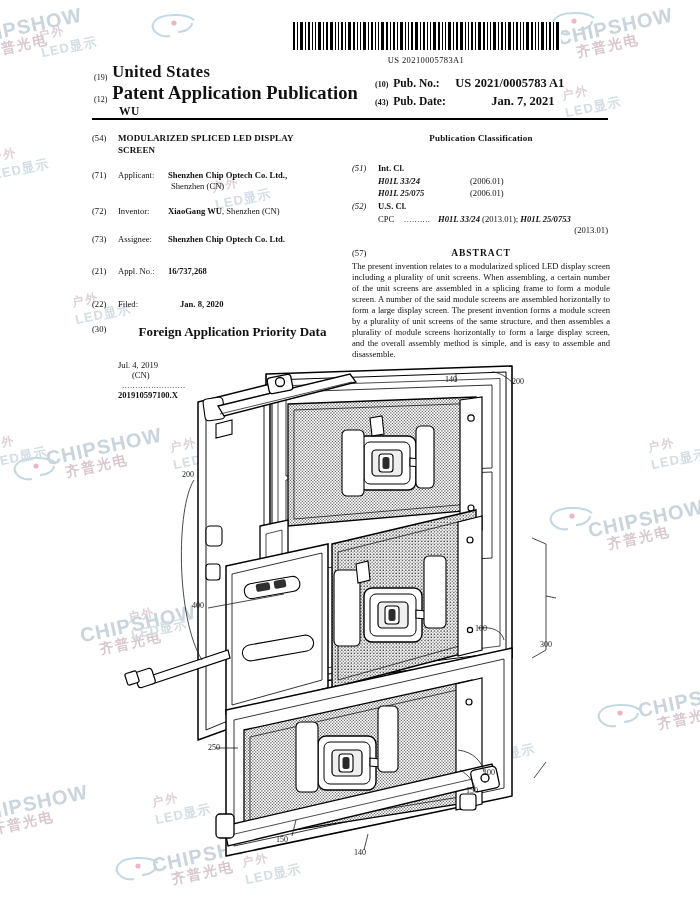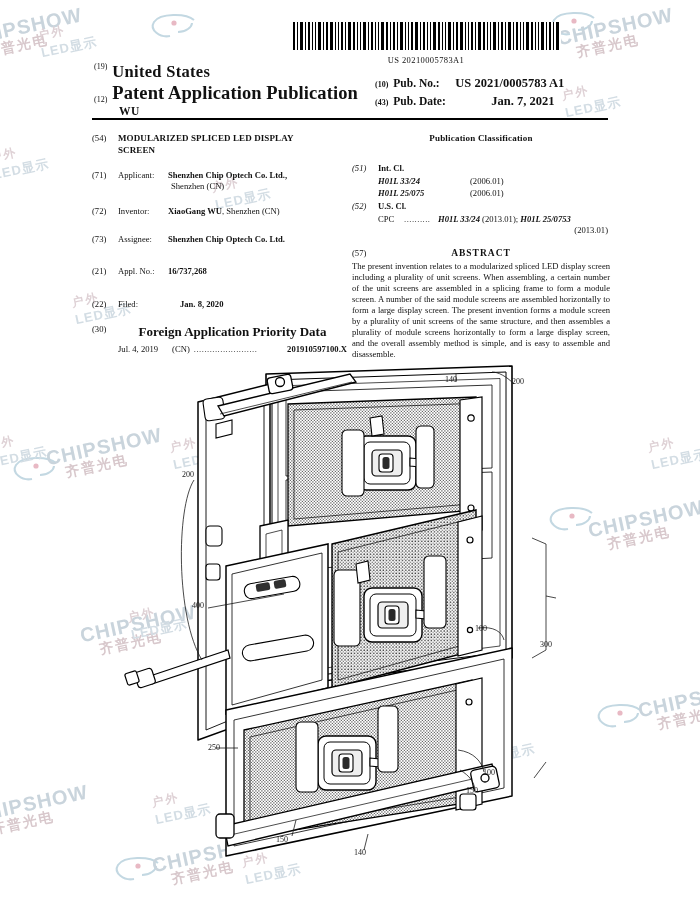--- a/index.html
+++ b/index.html
@@ -27,21 +27,21 @@
   .wm-logo { position:absolute; width:52px; height:34px; }
   .wm-logo svg { width:100%; height:100%; display:block; }
 
   
   .barcode-wrap { position:absolute; left:291px; top:22px; width:270px; text-align:center; z-index:10;}
   .barcode { height:28px; width:270px; }
   .barcode-num { font-family:"Liberation Serif", serif; font-size:8.5px; letter-spacing:0.4px; margin-top:1px; color:#111;}
 
   
   .hdr { position:absolute; left:94px; top:62px; width:512px; z-index:10; }
-  .row19 { display:flex; align-items:flex-start; }
+  .row19 { display:flex; align-items:flex-end; }
   .num-sm { font-size:8px; vertical-align:baseline; padding-right:5px; font-family:"Liberation Serif", serif;}
   .t19 { font-size:16.5px; font-weight:bold; letter-spacing:0.3px; }
   .row12 { display:flex; align-items:flex-end; margin-top:1px; }
   .t12 { font-size:18.5px; font-weight:bold; letter-spacing:0.1px; }
   .wu { font-size:11.5px; font-weight:bold; margin-left:25px; margin-top:1px; letter-spacing:0.5px;}
   .hdr-right { position:absolute; left:281px; top:14px; width:232px; }
   .pl { display:flex; align-items:baseline; font-size:11.5px; font-weight:bold;}
   .pl .lab { width:62px; }
   .pl .val { font-size:12.5px; font-weight:bold; }
   .pdate { display:flex; align-items:baseline; font-size:11.5px; font-weight:bold; margin-top:3px;}
@@ -58,21 +58,21 @@
   .fld { display:flex; margin-bottom:11px; font-size:8.6px; line-height:1.25; }
   .fld .tag { width:26px; flex:0 0 26px; }
   .fld .lab { width:50px; flex:0 0 50px; }
   .fld .body { flex:1 1 auto;font-family:Liberation Serif, serif; }
   .bold { font-weight:bold; }
   .title54 { font-weight:bold; font-size:9px; line-height:1.3; letter-spacing:0.1px;}
   .sub { display:block; padding-left:3px; font-weight:normal; }
 
   .appno { font-weight:bold; }
   .centerline { text-align:center; font-weight:bold; font-size:13px;}
-  .prio { display:flex; font-size:8.6px; margin-top:4px; padding-left:26px;}
+  .prio { display:flex; font-size:8.6px; margin-top:20px; padding-left:26px;flex-direction:column;}
   .prio .d { white-space:nowrap; }
   .prio .c { margin-left:14px; white-space:nowrap;}
   .prio .dots { flex:1 1 auto; overflow:hidden; letter-spacing:0.5px; margin:0 4px; color:#111;}
   .prio .n { white-space:nowrap; font-weight:bold;}
 
   
   .pc-title { text-align:center; font-weight:bold; font-size:9px; margin-bottom:20px; letter-spacing:0.2px;}
   .cls-row { display:flex; font-size:8.6px; line-height:1.35;}
   .cls-row .tag { width:26px; flex:0 0 26px;font-style:italic;}
   .cls-row .lab { font-weight:bold;}

